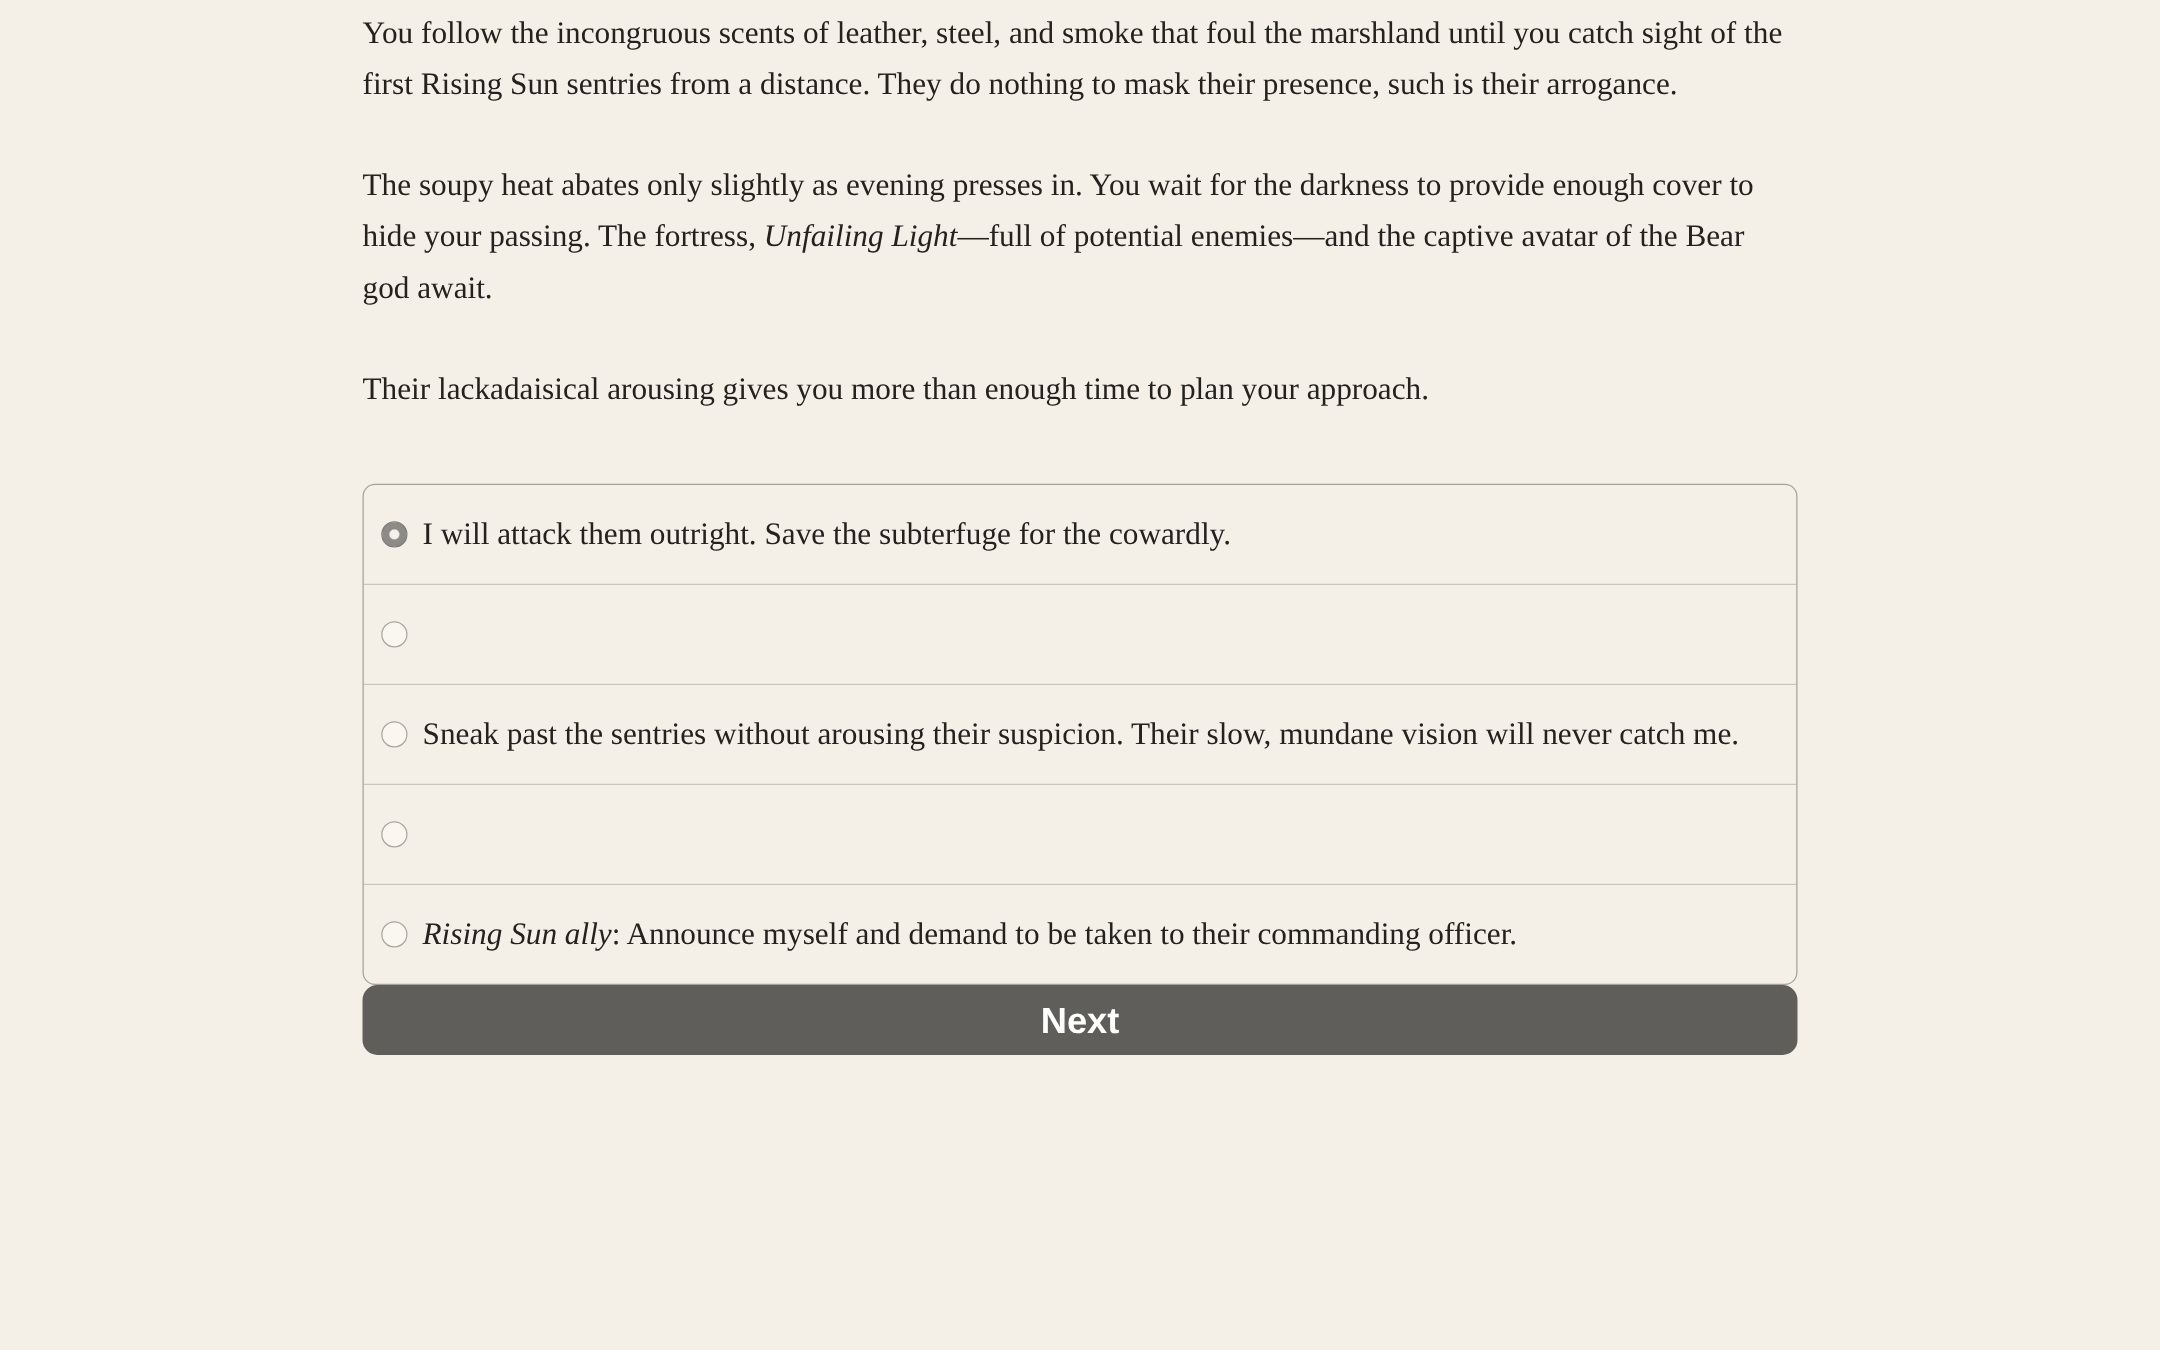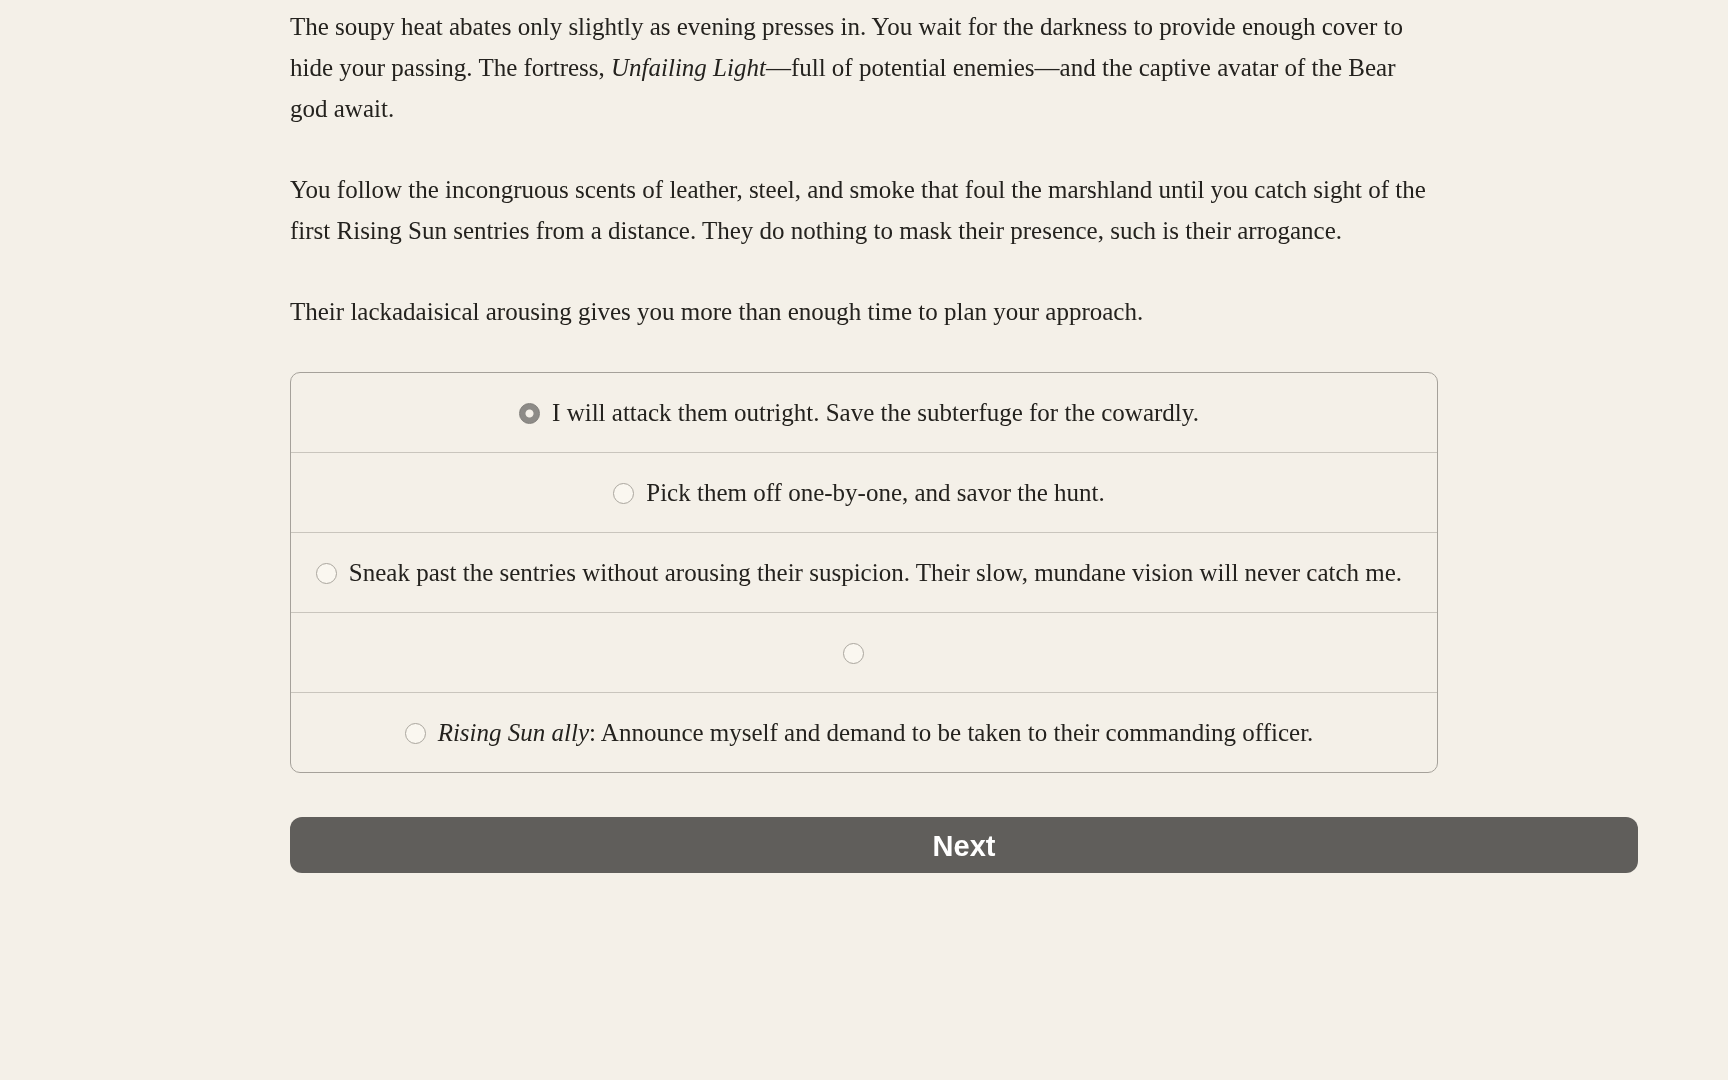--- a/index.html
+++ b/index.html
@@ -29,26 +29,25 @@
     padding-top:6px;
   }
   .story-paragraph{
     margin:0 0 40px 0;
     font-size:25px;
     line-height:41px;
     color:var(--text);
   }
   .italic{font-style:italic;}
   .choice-box{
-    margin-top:40px;
+    margin-top:55px;
     border:1px solid var(--box-border);
     border-radius:10px;
     background:var(--bg);
     overflow:hidden;
-    text-align:center;
   }
   .choice-row{
     display:block;
     padding:19px 24px 19px 14px;
     font-size:25px;
     line-height:41px;
     cursor:pointer;
   }
   .choice-row + .choice-row{
     border-top:1px solid var(--divider);
@@ -62,45 +61,44 @@
     border:1.5px solid var(--radio-border);
     vertical-align:-3px;
     margin-right:12px;
   }
   .radio.checked{
     border:1px solid var(--radio-selected-ring);
     background:radial-gradient(circle at 50% 50%, var(--bg) 0 3.5px, var(--radio-selected) 4.5px 100%);
   }
   .next-button{
     display:block;
-    margin-top:44px;
-    width:1348px;
+    width:1148px;
     height:56px;
     border:none;
     border-radius:12px;
     background:var(--btn-bg);
     color:var(--btn-text);
     font-family:"Liberation Sans","DejaVu Sans",sans-serif;
     font-weight:bold;
     font-size:29px;
     text-align:center;
     line-height:56px;
     cursor:pointer;
   }
 </style>
 </head>
 <body>
 
 <div class="content">
   <div>
+      <p class="story-paragraph"><span>You follow the incongruous scents of leather, steel, and smoke that foul the marshland until you catch sight of the first Rising Sun sentries from a distance. They do nothing to mask their presence, such is their arrogance.</span></p>
       <p class="story-paragraph"><span>The soupy heat abates only slightly as evening presses in. You wait for the darkness to provide enough cover to hide your passing. The fortress, </span><span class="italic">Unfailing Light</span><span>—full of potential enemies—and the captive avatar of the Bear god await.</span></p>
-      <p class="story-paragraph"><span>You follow the incongruous scents of leather, steel, and smoke that foul the marshland until you catch sight of the first Rising Sun sentries from a distance. They do nothing to mask their presence, such is their arrogance.</span></p>
       <p class="story-paragraph"><span>Their lackadaisical arousing gives you more than enough time to plan your approach.</span></p>
     </div>
   <div class="choice-box">
       <label class="choice-row selected"><span class="radio checked"></span><span>I will attack them outright. Save the subterfuge for the cowardly.</span></label>
-      <label class="choice-row"><span class="radio"></span><span>Pick them off one-by-one, and savor the hunt.</span></label>
+      <label class="choice-row"><span class="radio"></span></label>
       <label class="choice-row"><span class="radio"></span><span>Sneak past the sentries without arousing their suspicion. Their slow, mundane vision will never catch me.</span></label>
       <label class="choice-row"><span class="radio"></span></label>
       <label class="choice-row"><span class="radio"></span><span class="italic">Rising Sun ally</span><span>: Announce myself and demand to be taken to their commanding officer.</span></label>
     </div>
   <button class="next-button">Next</button>
 </div>
 
 </body></html>

